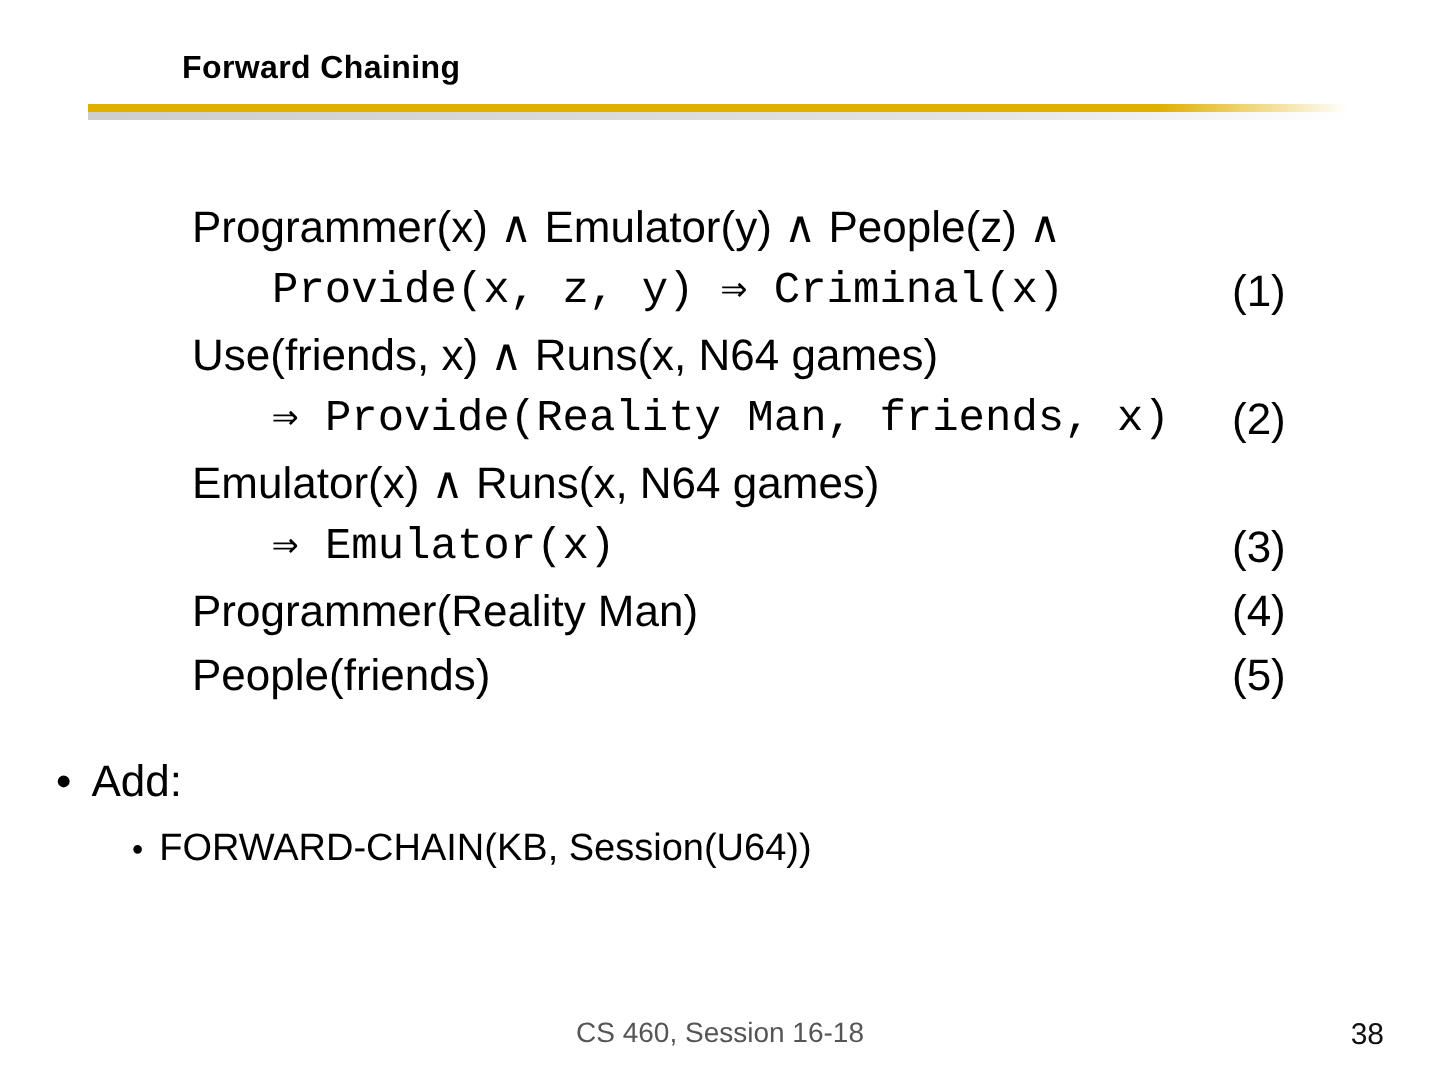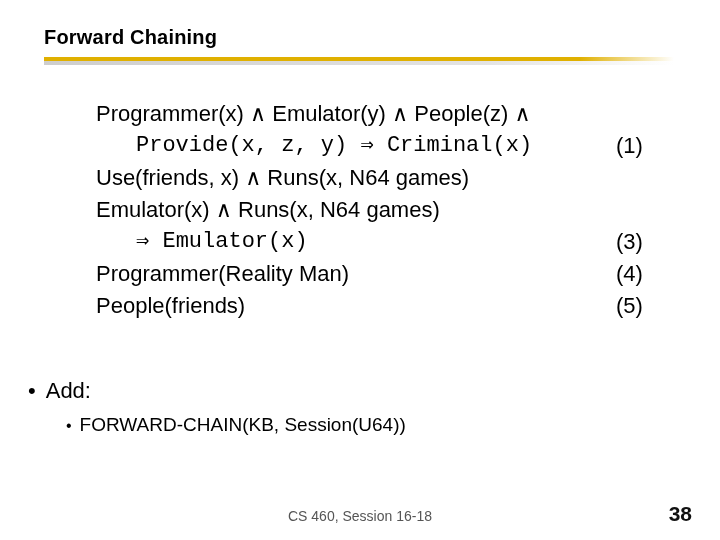--- a/index.html
+++ b/index.html
@@ -13,23 +13,24 @@
     position: relative;
     overflow: hidden;
   }
   .title-wrap {
     position: absolute;
     top: 26px;
     left: 44px;
     width: 600px;
   }
   .title {
-    font-size: 20px;
+    font-size: 16px;
     font-weight: bold;
     letter-spacing: 0.2px;
+    margin-left: 47px;
   }
   .rule-block {
     position: relative;
     height: 14px;
     margin-top: 4px;
     width: 630px;
   }
   .rule-base {
     position: absolute;
     left: 0; right: 0; top: 4px;
@@ -86,23 +87,22 @@
     left: 0;
     width: 720px;
     text-align: center;
     font-size: 14px;
     color: #555;
   }
   .pagenum {
     position: absolute;
     bottom: 14px;
     right: 28px;
-    font-size: 21px;
+    font-size: 15px;
     color: #111;
-    font-weight: bold;
   }
 </style>
 </head>
 <body>
 
 <div class="title-wrap">
   <div class="title">Forward Chaining</div>
   <div class="rule-block">
     <div class="rule-base"></div>
     <div class="rule-shadow"></div>
@@ -112,20 +112,24 @@
 <div class="content">
   <div class="row">
     <div class="lhs">Programmer(x) ∧ Emulator(y) ∧ People(z) ∧</div>
   </div>
   <div class="row">
     <div class="lhs indent">Provide(x, z, y) ⇒ Criminal(x)</div>
     <div class="num">(1)</div>
   </div>
   <div class="row">
     <div class="lhs">Use(friends, x) ∧ Runs(x, N64 games)</div>
+  </div>
+  <div class="row">
+    <div class="lhs indent">⇒ Provide(Reality Man, friends, x)</div>
+    <div class="num">(2)</div>
   </div>
   <div class="row">
     <div class="lhs">Emulator(x) ∧ Runs(x, N64 games)</div>
   </div>
   <div class="row">
     <div class="lhs indent">⇒ Emulator(x)</div>
     <div class="num">(3)</div>
   </div>
   <div class="row">
     <div class="lhs">Programmer(Reality Man)</div>

